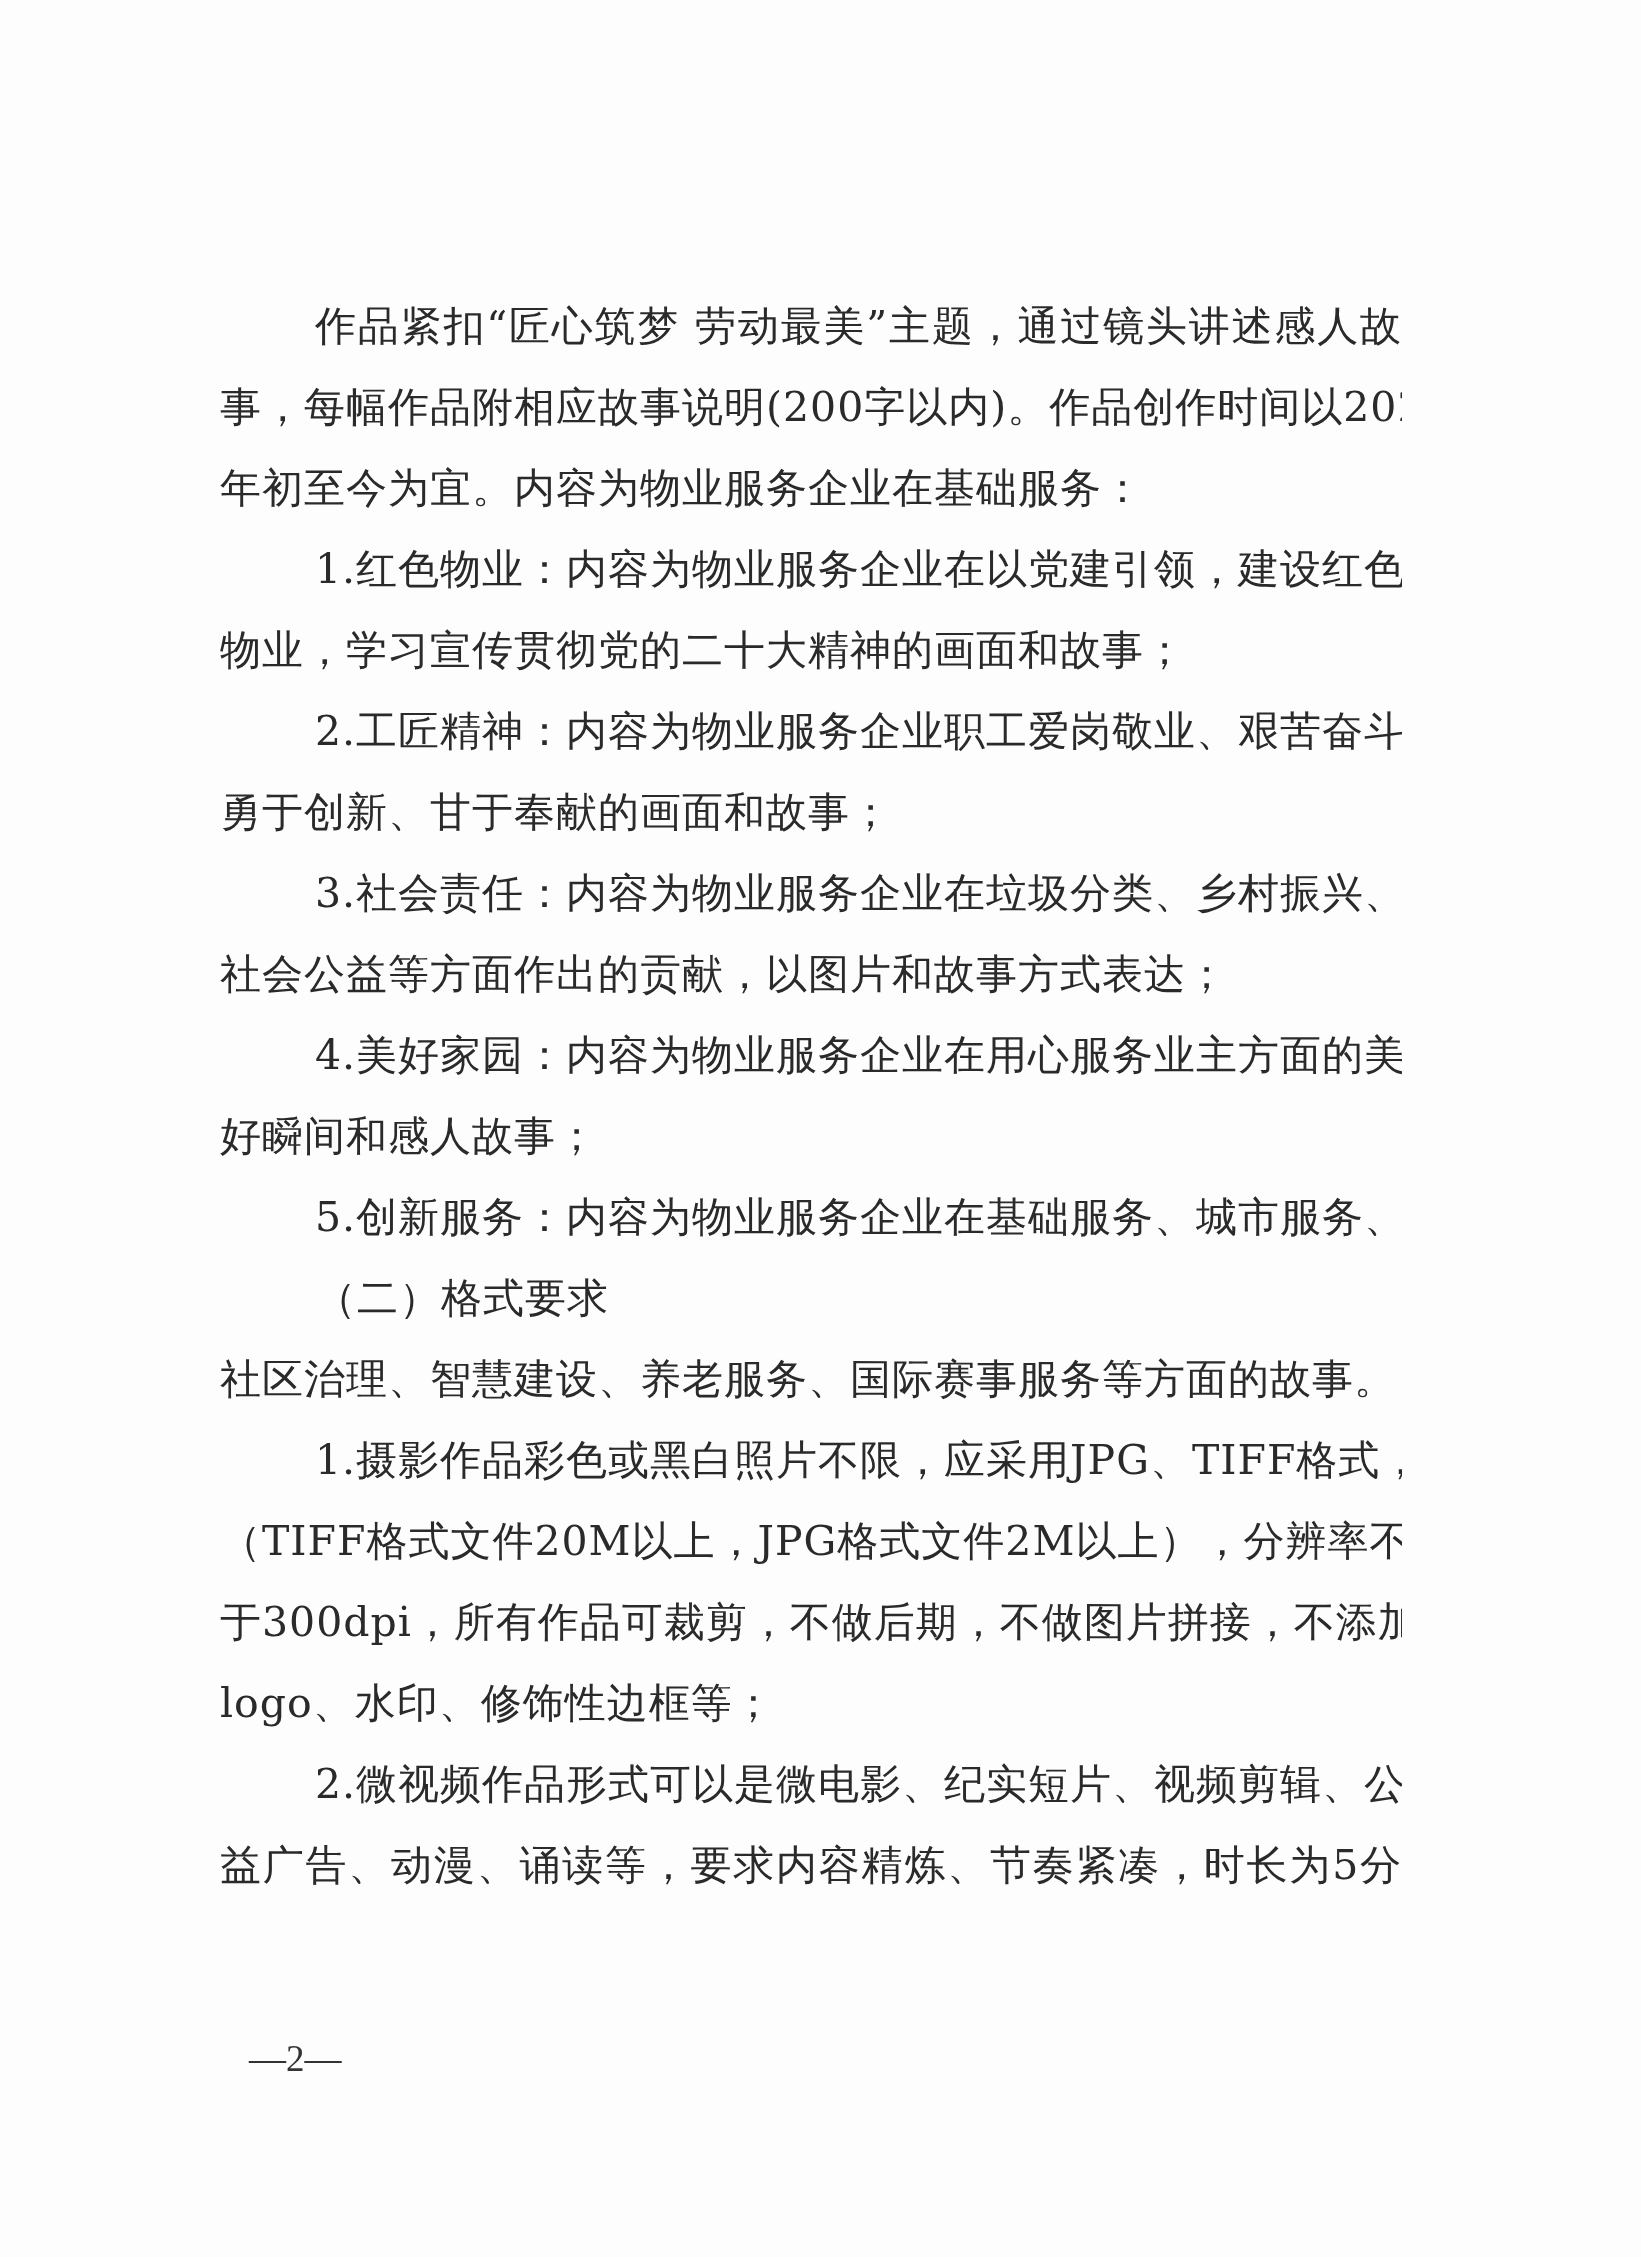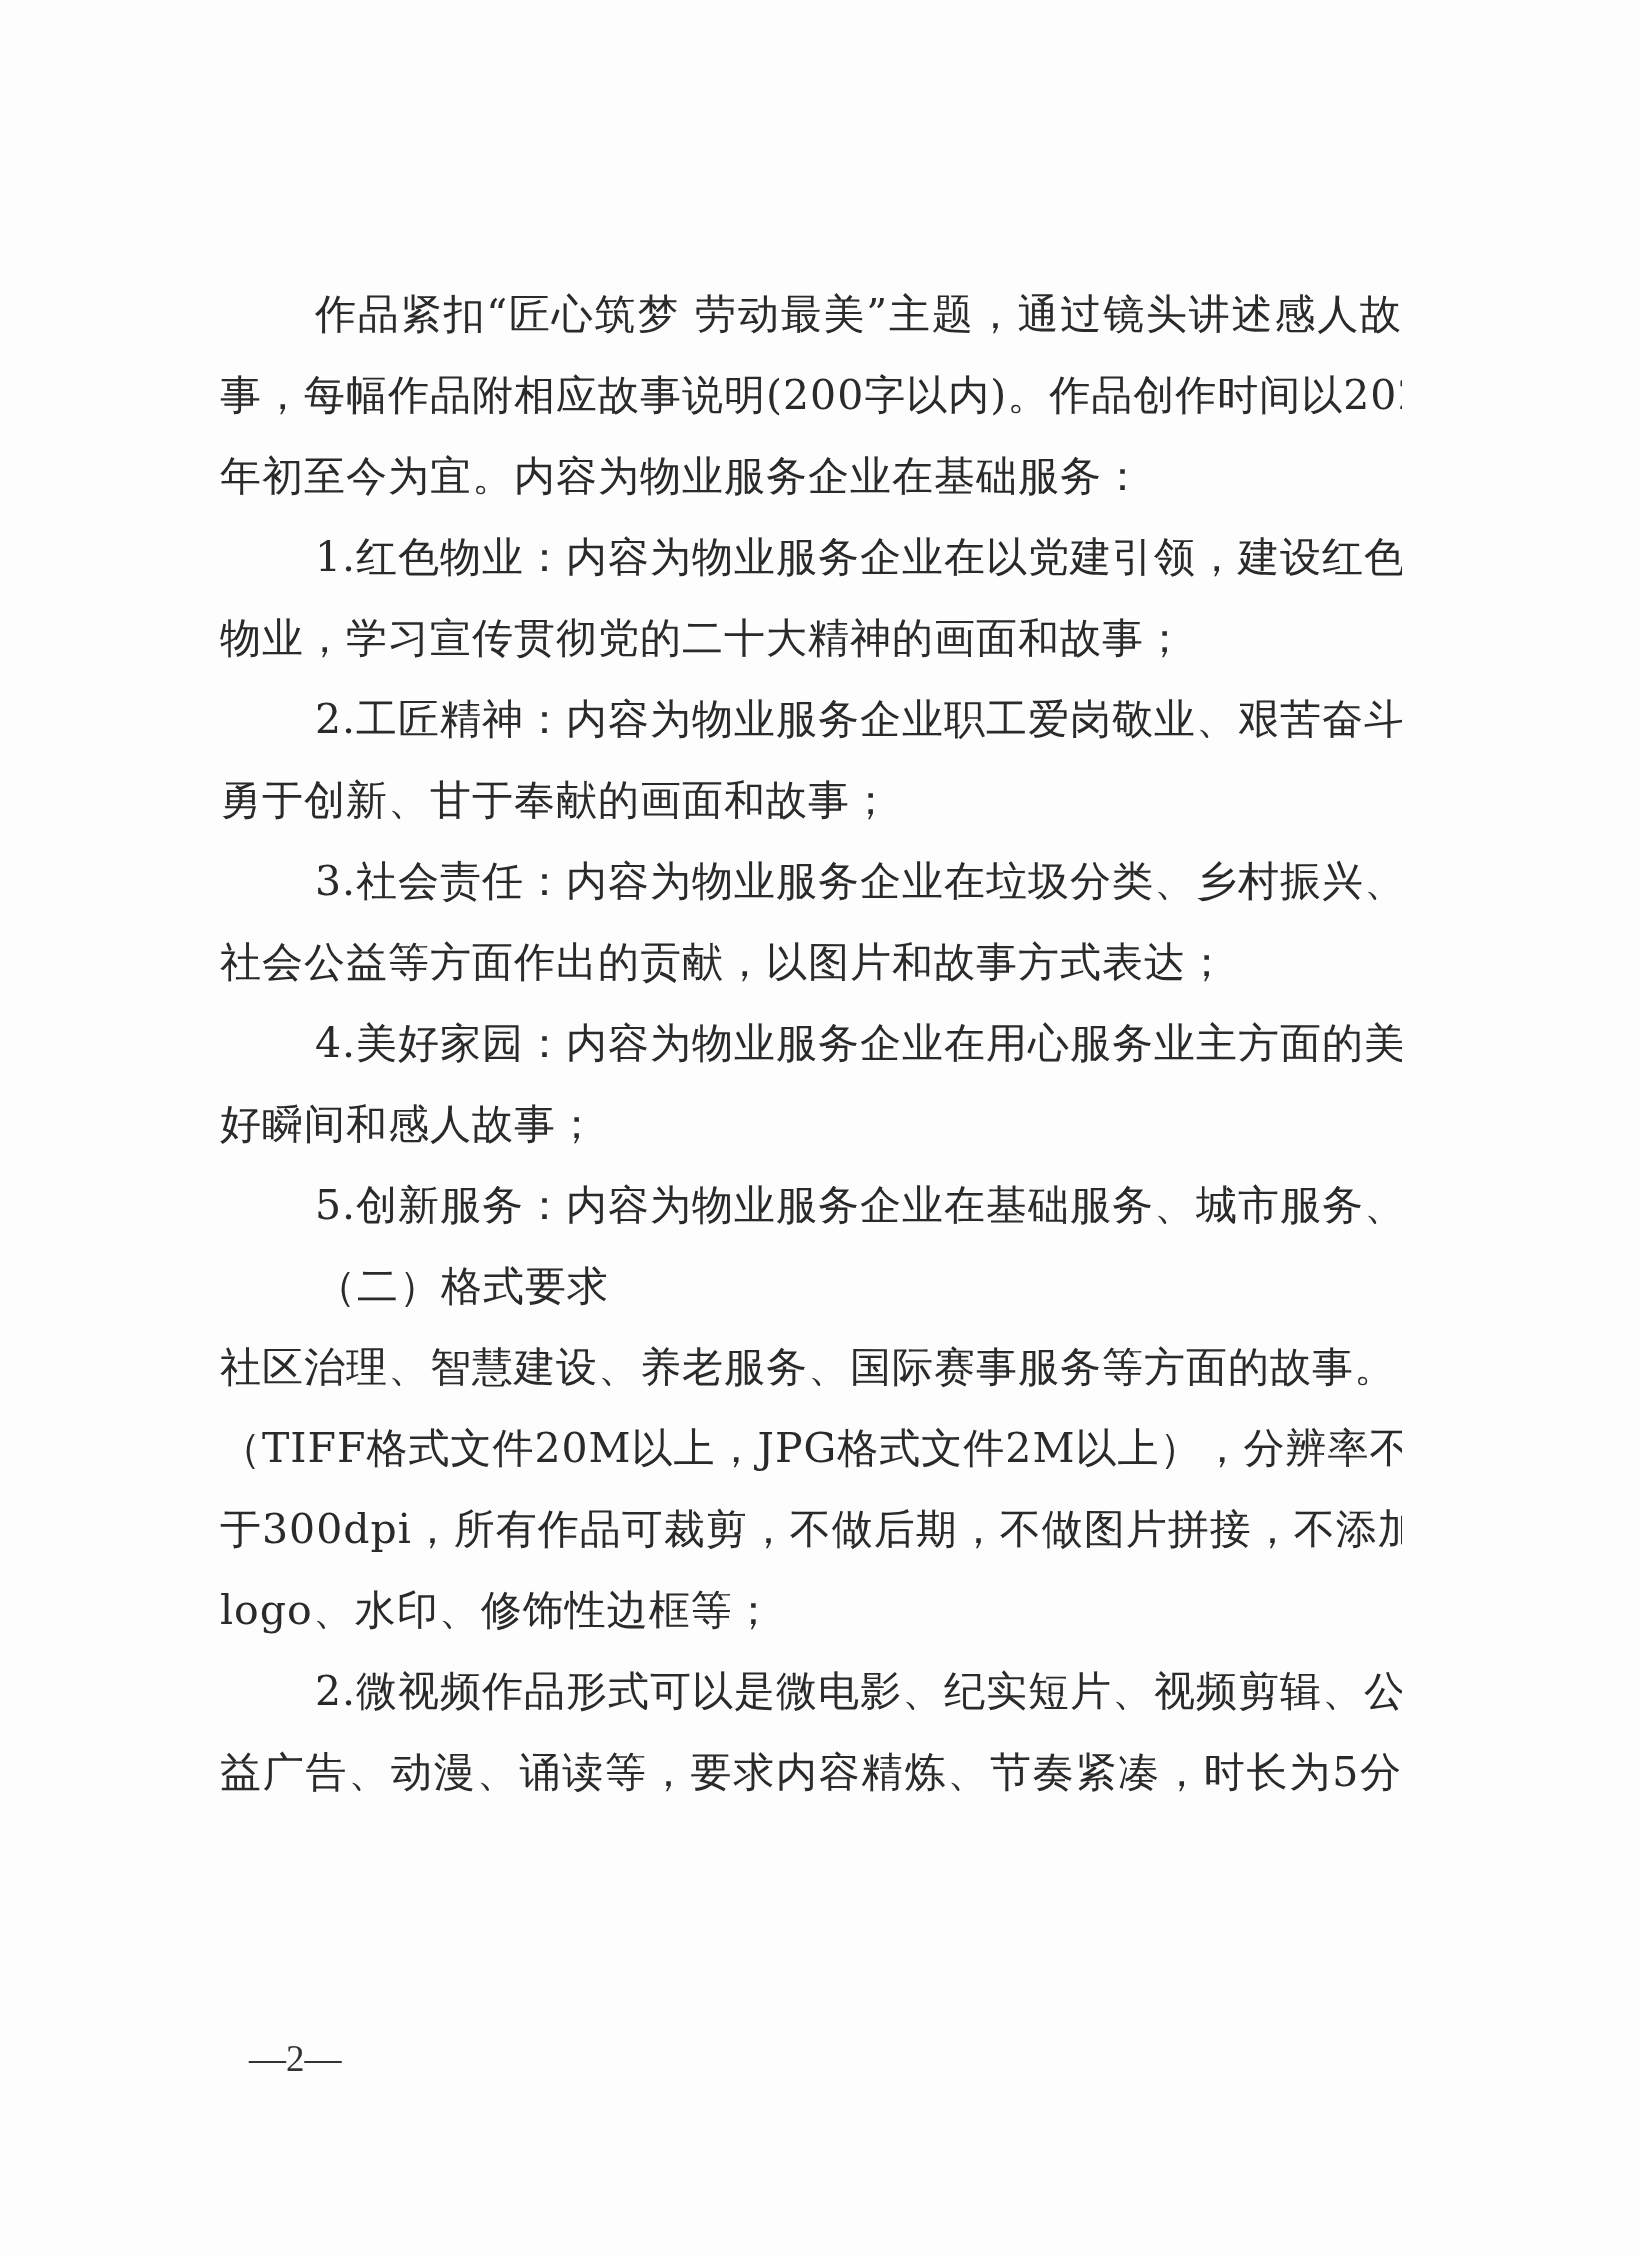--- a/index.html
+++ b/index.html
@@ -6,21 +6,21 @@
   body {
     width: 1641px; height: 2257px;
     background: #fdfdfd;
     position: relative;
     overflow: hidden;
     font-family: "DejaVu Serif", "Liberation Serif", serif;
     color: #2a2a2a;
   }
   .page {
     position: absolute;
-    left: 220px; top: 274px;
+    left: 220px; top: 286px;
     width: 1182px;
   }
   .line {
     display: block;
     height: 81px;
     line-height: 81px;
     font-size: 41px;
     letter-spacing: 1px;
     white-space: nowrap;
     text-align: justify;
@@ -49,20 +49,21 @@
   <span class="line last">物业，学习宣传贯彻党的二十大精神的画面和故事；</span>
   <span class="line indent">2.工匠精神：内容为物业服务企业职工爱岗敬业、艰苦奋斗、</span>
   <span class="line last">勇于创新、甘于奉献的画面和故事；</span>
   <span class="line indent">3.社会责任：内容为物业服务企业在垃圾分类、乡村振兴、</span>
   <span class="line last">社会公益等方面作出的贡献，以图片和故事方式表达；</span>
   <span class="line indent">4.美好家园：内容为物业服务企业在用心服务业主方面的美</span>
   <span class="line last">好瞬间和感人故事；</span>
   <span class="line indent">5.创新服务：内容为物业服务企业在基础服务、城市服务、</span>
   <span class="line indent-h last">（二）格式要求</span>
   <span class="line last">社区治理、智慧建设、养老服务、国际赛事服务等方面的故事。</span>
+  <span class="line indent">1.摄影作品彩色或黑白照片不限，应采用JPG、TIFF格式，</span>
   <span class="line">（TIFF格式文件20M以上，JPG格式文件2M以上），分辨率不低</span>
   <span class="line">于300dpi，所有作品可裁剪，不做后期，不做图片拼接，不添加</span>
   <span class="line last">logo、水印、修饰性边框等；</span>
   <span class="line indent">2.微视频作品形式可以是微电影、纪实短片、视频剪辑、公</span>
   <span class="line">益广告、动漫、诵读等，要求内容精炼、节奏紧凑，时长为5分</span>
 </div>
 
 <div class="footer">—2—</div>
 
 

